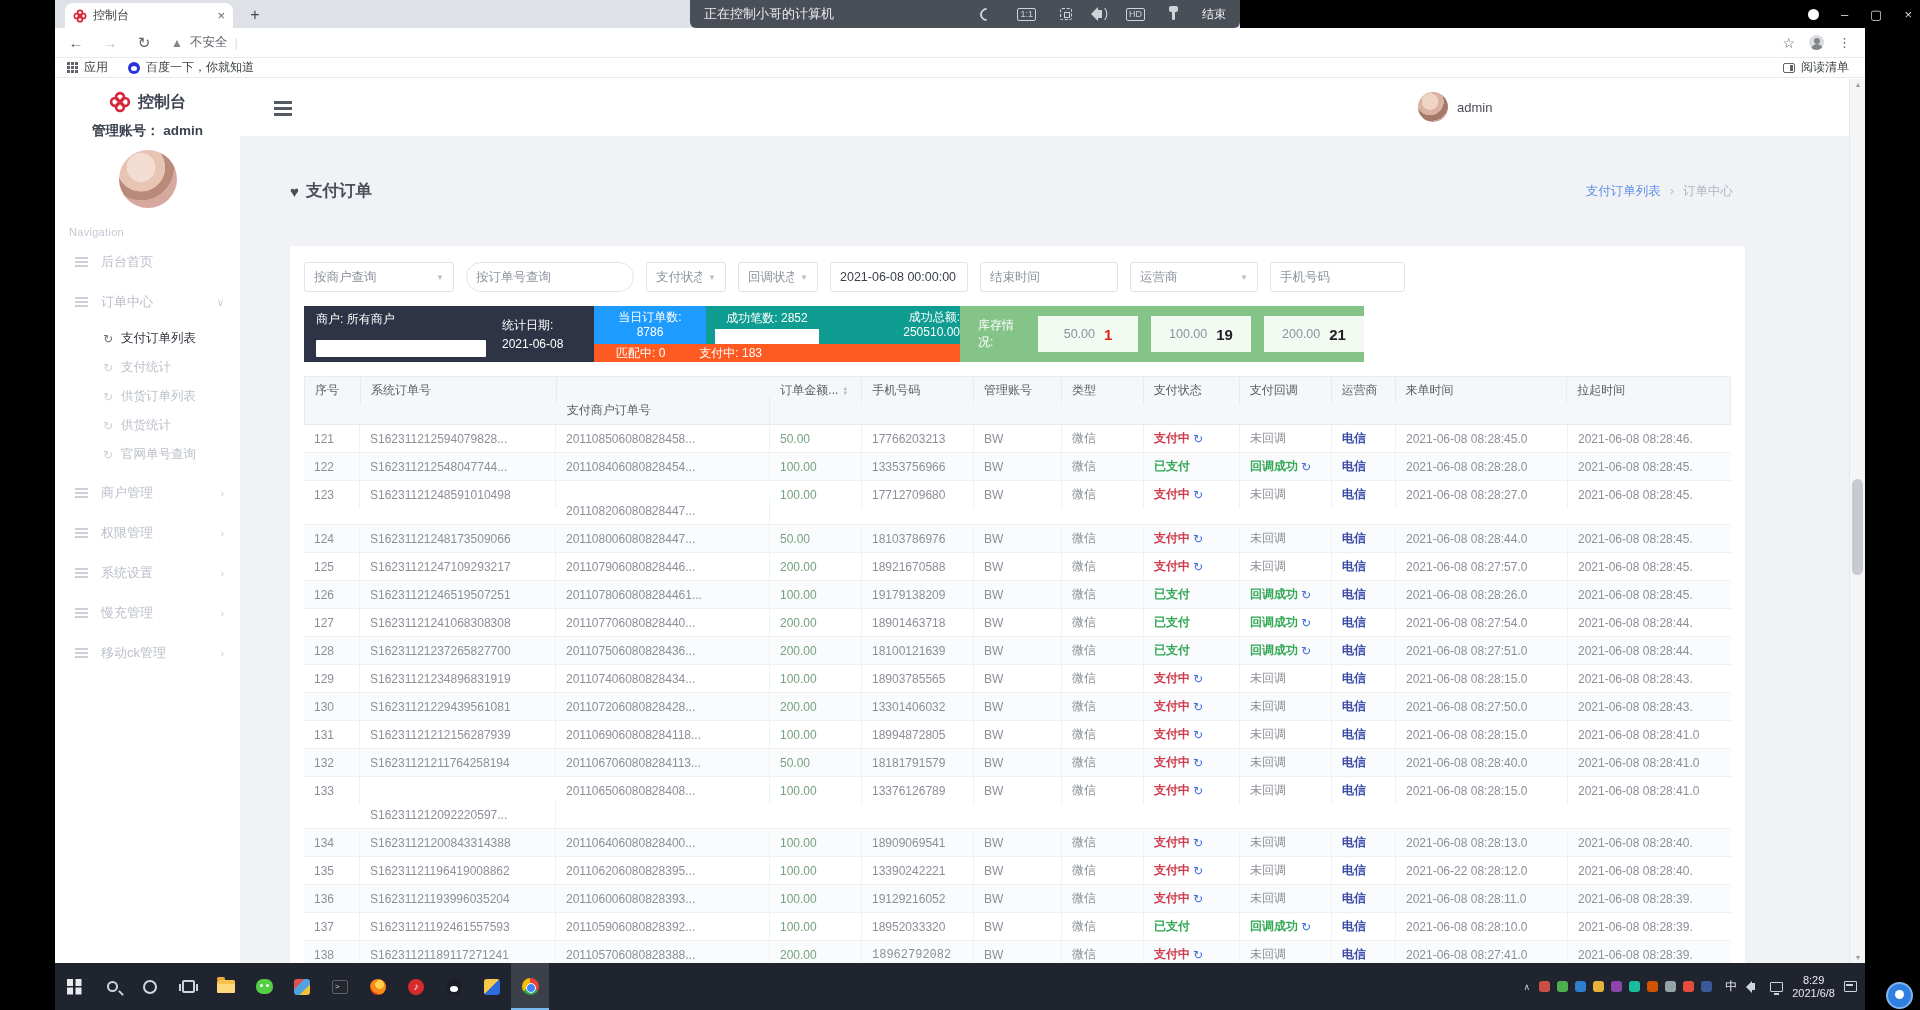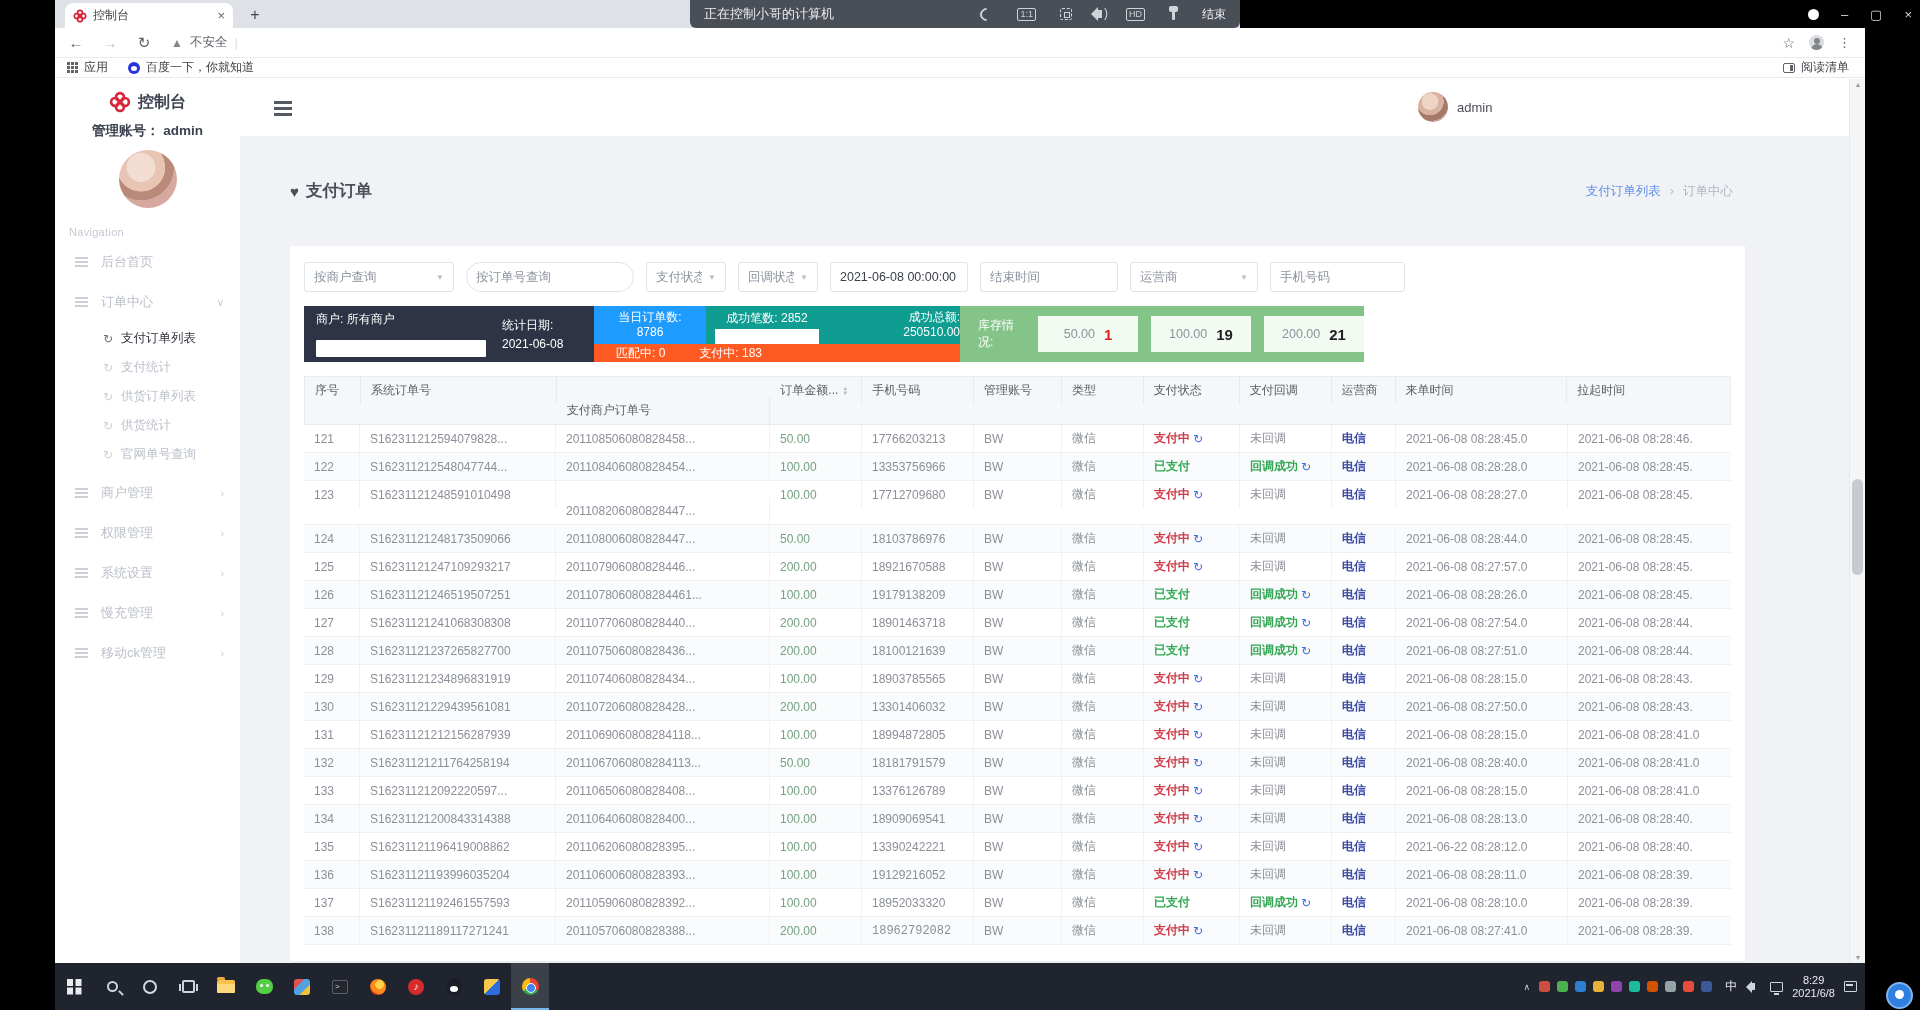--- a/index.html
+++ b/index.html
@@ -746,21 +746,21 @@
                   <span>未回调</span>
                 </div>
                 <div class="td" style="width: 64px;">
                   <span class="carrier">电信</span>
                 </div>
                 <div class="td" style="width: 172px;">2021-06-08 08:28:40.0</div>
                 <div class="td" style="width: 163px;">2021-06-08 08:28:41.0</div>
               </div>
               <div class="trow">
                 <div class="td" style="width: 56px;">133</div>
-                <div class="td" style="width: 196px;">S162311212092220597...</div>
+                <div class="td" style="width: 196px; margin-top: 24px;">S162311212092220597...</div>
                 <div class="td" style="width: 214px;">201106506080828408...</div>
                 <div class="td amt" style="width: 92px;">100.00</div>
                 <div class="td" style="width: 112px;">13376126789</div>
                 <div class="td" style="width: 88px;">BW</div>
                 <div class="td" style="width: 82px;">微信</div>
                 <div class="td" style="width: 96px;">
                   <span class="paying">支付中</span>
                   <span class="refresh">↻</span>
                 </div>
                 <div class="td" style="width: 92px;">

